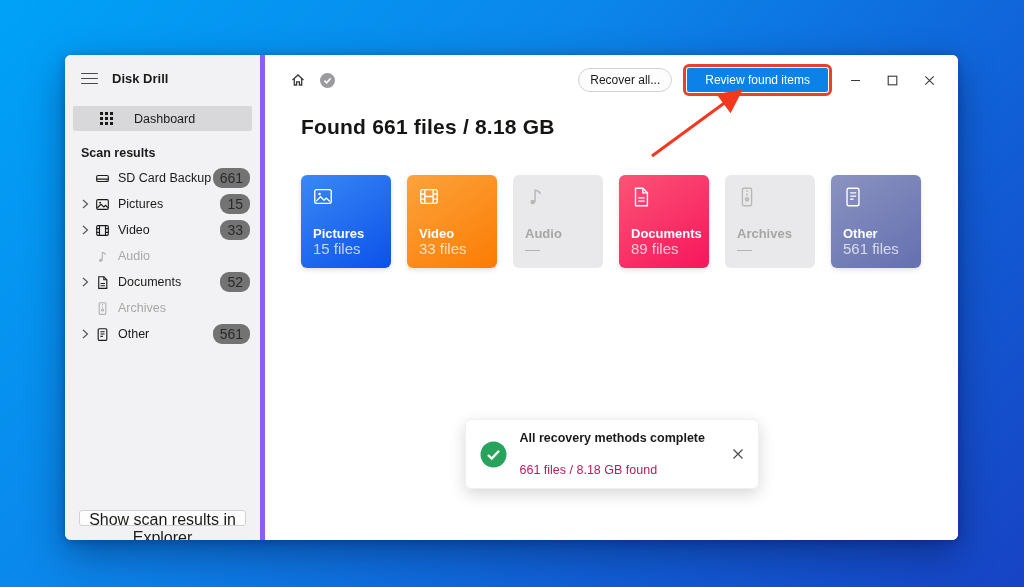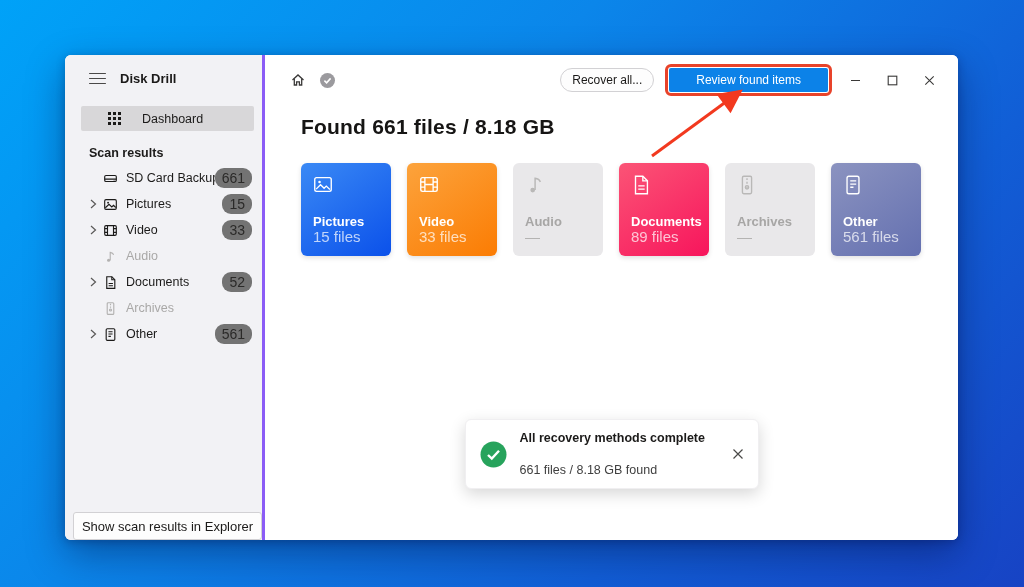--- a/index.html
+++ b/index.html
@@ -14,21 +14,21 @@
   .window {
     position:absolute; left:65px; top:55px; width:893px; height:485px;
     background:#fff; border-radius:6px; overflow:hidden;
     box-shadow:0 14px 38px rgba(0,10,60,.40), 0 2px 8px rgba(0,10,60,.25);
     display:flex;
   }
 
   
   .sidebar {
     width:200px; flex:0 0 200px; background:#f2f2f5;
-    border-right:3px solid #8b5cf6; display:flex; flex-direction:column;padding-left:8px;
+    border-right:5px solid #8b5cf6; display:flex; flex-direction:column;
   }
   .sb-header { display:flex; align-items:center; gap:14px; padding:16px 16px 6px 16px; }
   .sb-title { font-size:13px; font-weight:bold; color:#1b1a19; }
   .hamburger { display:flex; flex-direction:column; gap:3.5px; width:17px; cursor:pointer; }
   .hamburger span { display:block; height:1.6px; background:#4a4948; border-radius:1px; }
 
   .sb-dashboard {
     margin:14px 8px 0 8px; height:25px; background:#d8d7d9; border-radius:2px;
     display:flex; align-items:center; gap:21px; padding-left:27px;
     font-size:12.5px; color:#1b1a19; cursor:pointer;
@@ -43,42 +43,42 @@
   .sb-item .ic { width:15px; flex:0 0 15px; margin-right:8px; display:flex; align-items:center; }
   .sb-item .lbl { white-space:nowrap; overflow:hidden; }
   .sb-item.disabled { color:#a9a8a7; cursor:default; }
   .badge {
     margin-left:auto; background:#737373; color:#2b2a29; font-size:14px;
     border-radius:9px; padding:2px 7px; line-height:1.2;
   }
   .badge:empty { display:none; }
   .sb-spacer { flex:1; }
   .sb-footer-btn {
-    margin:0; height:28px; background:#fdfdfd; border:1px solid #d2d1d4; border-radius:3px;
-    font-size:13px; color:#1b1a19; font-family:"Liberation Sans",sans-serif; cursor:pointer;
+    margin:14px; height:16px; background:#fdfdfd; border:1px solid #d2d1d4; border-radius:3px;
+    font-size:16px; color:#1b1a19; font-family:"Liberation Sans",sans-serif; cursor:pointer;
   }
 
   
   .content { flex:1; position:relative; background:#fff; display:flex; flex-direction:column; }
   .topbar { display:flex; align-items:center; padding:13px 20px 0 25px; }
   .topbar .nav-ic { display:flex; align-items:center; margin-right:13px; cursor:pointer; }
   .btn-recover {
     margin-left:auto; background:#fdfdfd; border:1px solid #d2d1d4; border-radius:12px;
     font-size:12px; color:#1b1a19; padding:4px 11px; font-family:"Liberation Sans",sans-serif; cursor:pointer;
   }
   .btn-review {
     margin-left:15px; margin-right:22px;
     background:#0c82e8; border:none; border-radius:2px;
-    font-size:12px; color:#fff; padding:5px 27px; font-family:"Liberation Sans",sans-serif; cursor:pointer;
+    font-size:12px; color:#fff; padding:5px 18px; font-family:"Liberation Sans",sans-serif; cursor:pointer;
     outline:3px solid #e8432a; outline-offset:1px;
   }
   .win-controls { display:flex; align-items:center; gap:26px; padding-right:3px; }
   .win-controls span { display:flex; align-items:center; cursor:pointer; }
 
-  .page-title { margin:23px 0 0 36px; font-size:21px; font-weight:bold; color:#161514; letter-spacing:.2px; }
+  .page-title { margin:23px 0 12px 36px; font-size:21px; font-weight:bold; color:#161514; letter-spacing:.2px; }
   .page-subtitle { margin:9px 0 0 36px; font-size:13.5px; color:#636261; }
 
   .cards { display:flex; gap:16px; margin:24px 36px 0 36px; }
   .card {
     width:90px; height:93px; border-radius:6px; position:relative; padding:11px; cursor:pointer;
     box-shadow:0 2px 5px rgba(0,0,0,.12);
   }
   .card .cname { position:absolute; left:12px; bottom:27px; font-size:13px; font-weight:bold; color:#fff; }
   .card .ccount { position:absolute; left:12px; bottom:11px; font-size:15px; color:rgba(255,255,255,.72); }
   .card-pictures  { background:linear-gradient(145deg,#3a89f5 0%,#0b51ea 100%); }
@@ -91,21 +91,21 @@
 
   
   .toast {
     position:absolute; left:50%; transform:translateX(-50%); bottom:51px;
     width:294px; background:#fff; border-radius:6px; border:1px solid #f0eff1;
     box-shadow:0 5px 16px rgba(0,0,0,.16);
     display:flex; align-items:center; gap:13px; padding:11px 14px;
   }
   .toast-text { display:flex; flex-direction:column; gap:18px; }
   .toast-title { font-size:12.5px; font-weight:bold; color:#1b1a19; }
-  .toast-sub { font-size:12.5px; color:#404040; }
+  .toast-sub { font-size:12.5px; color:#be185d; }
   .toast-close { margin-left:auto; display:flex; align-items:center; cursor:pointer; }
 
   
   .arrow-overlay { position:absolute; inset:0; pointer-events:none; }
   svg { display:block; }
 </style>
 </head>
 <body>
 
 <div class="window">

